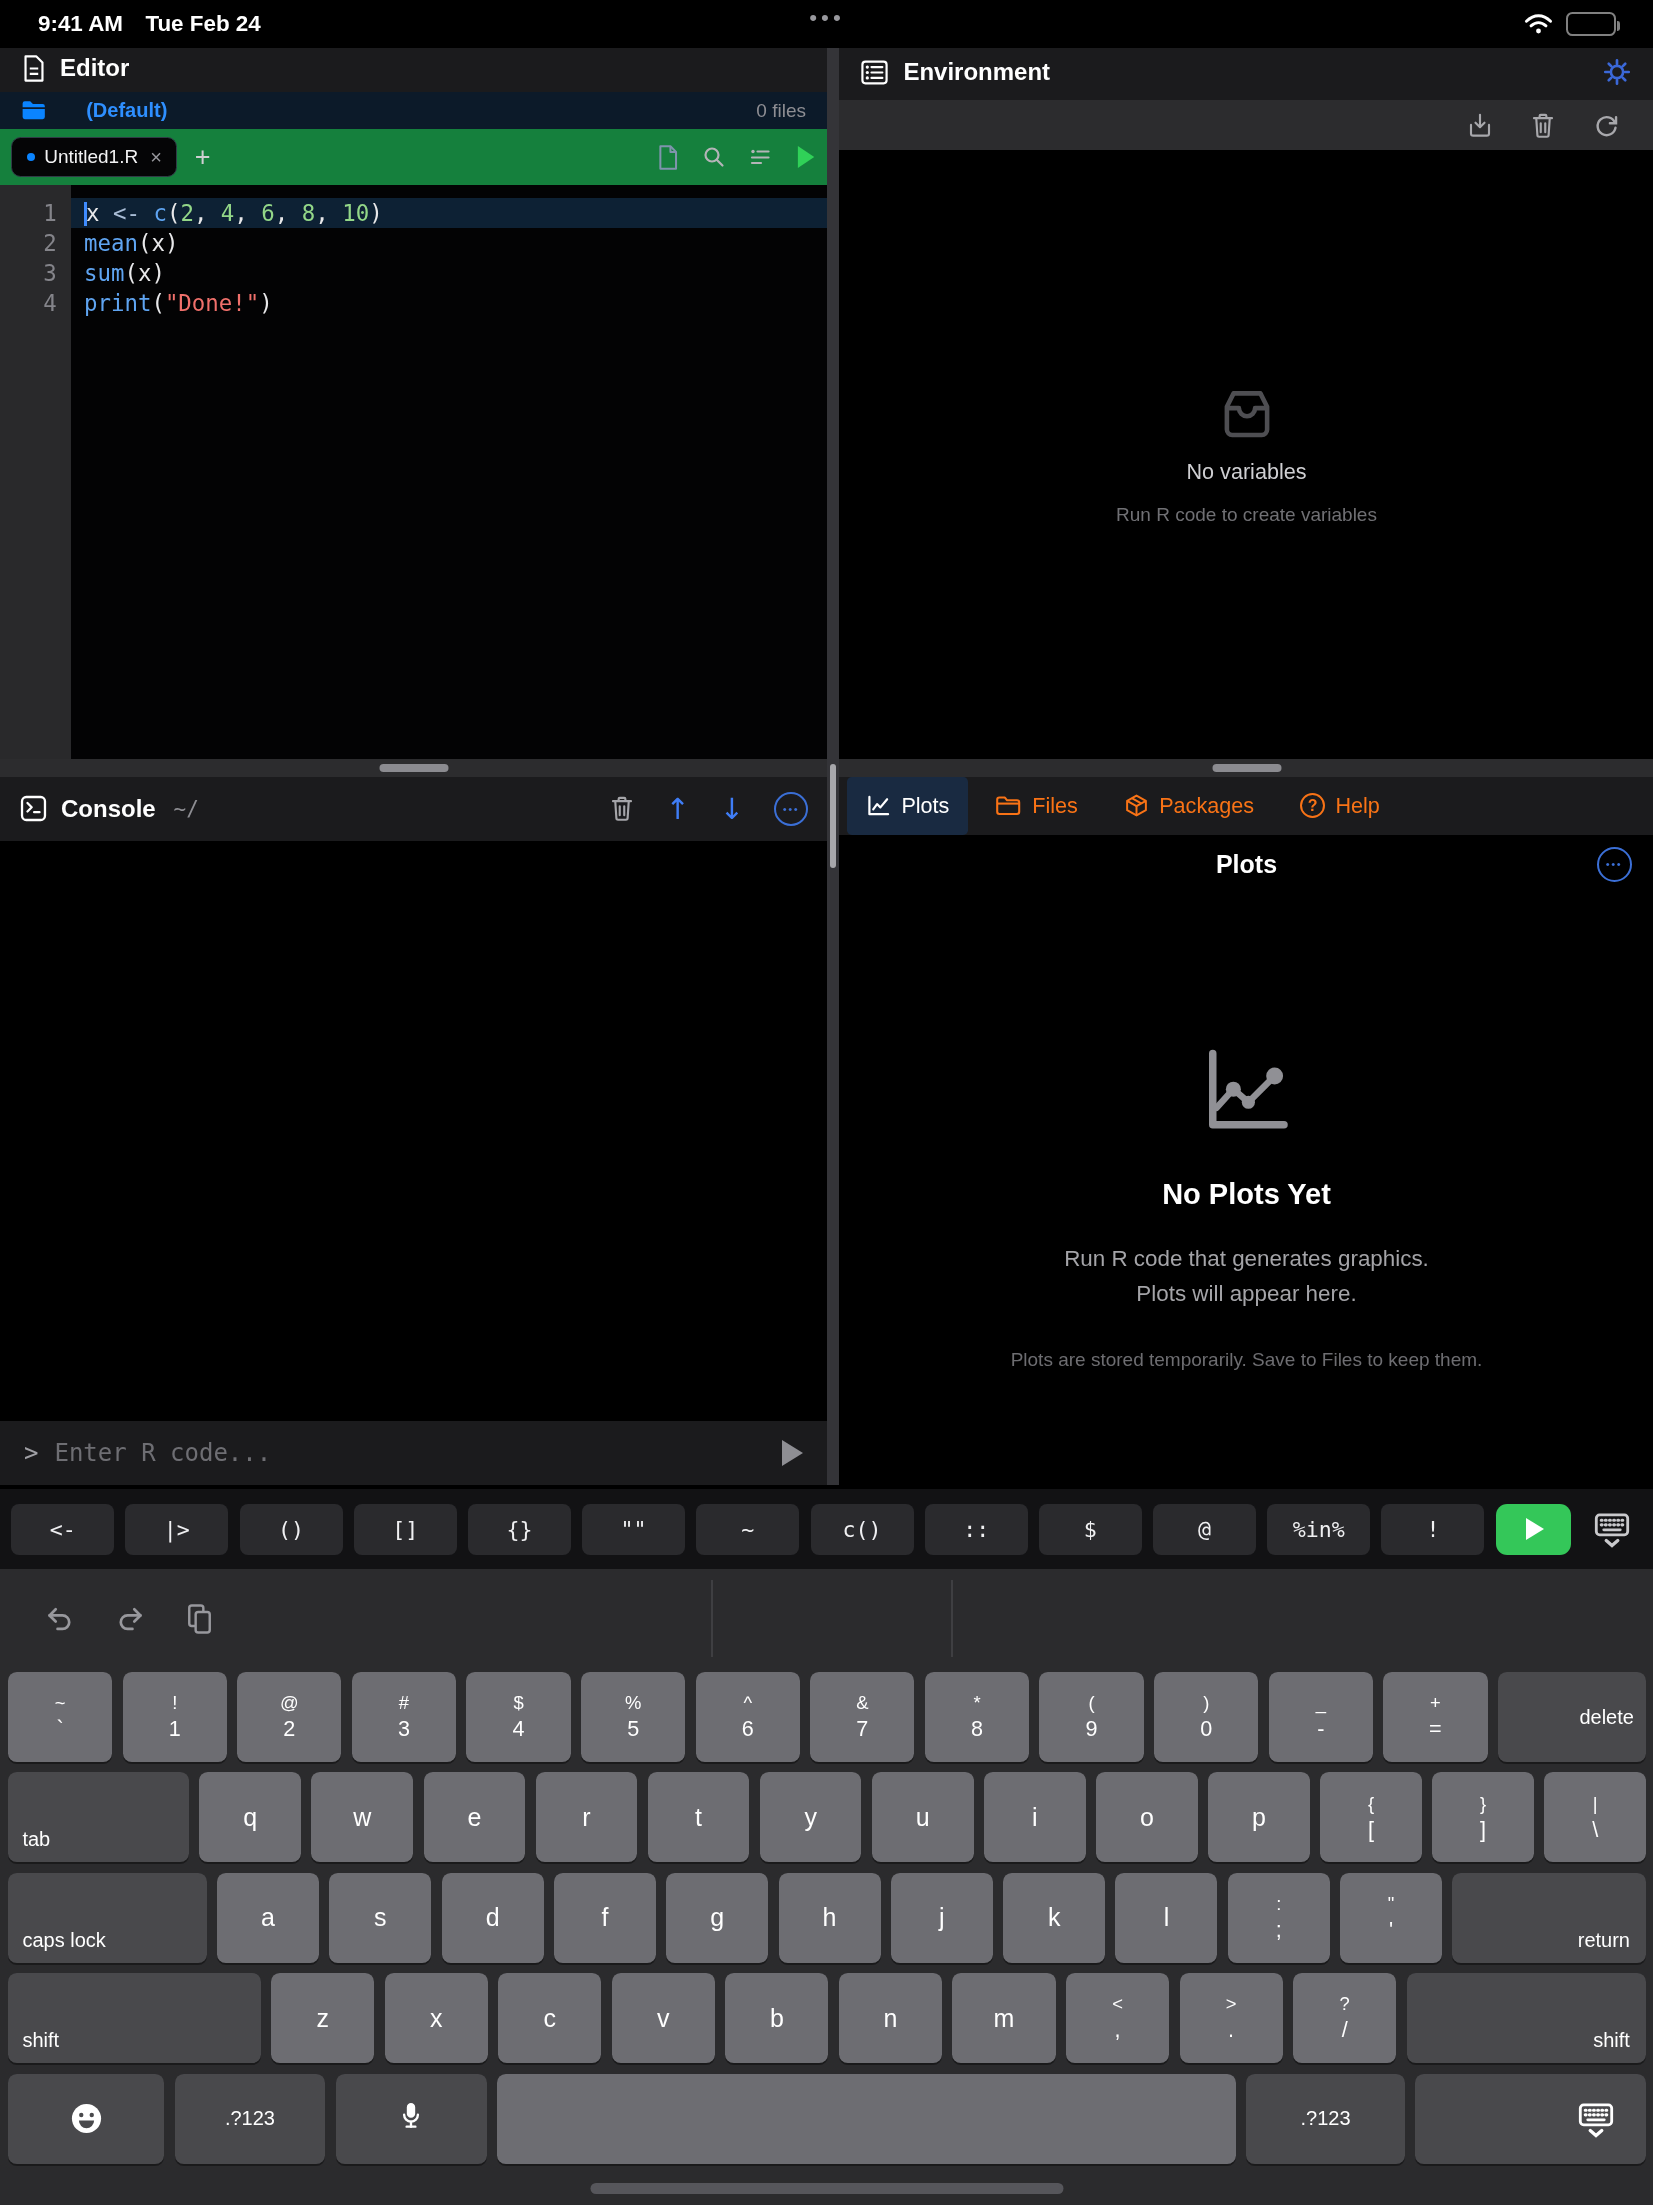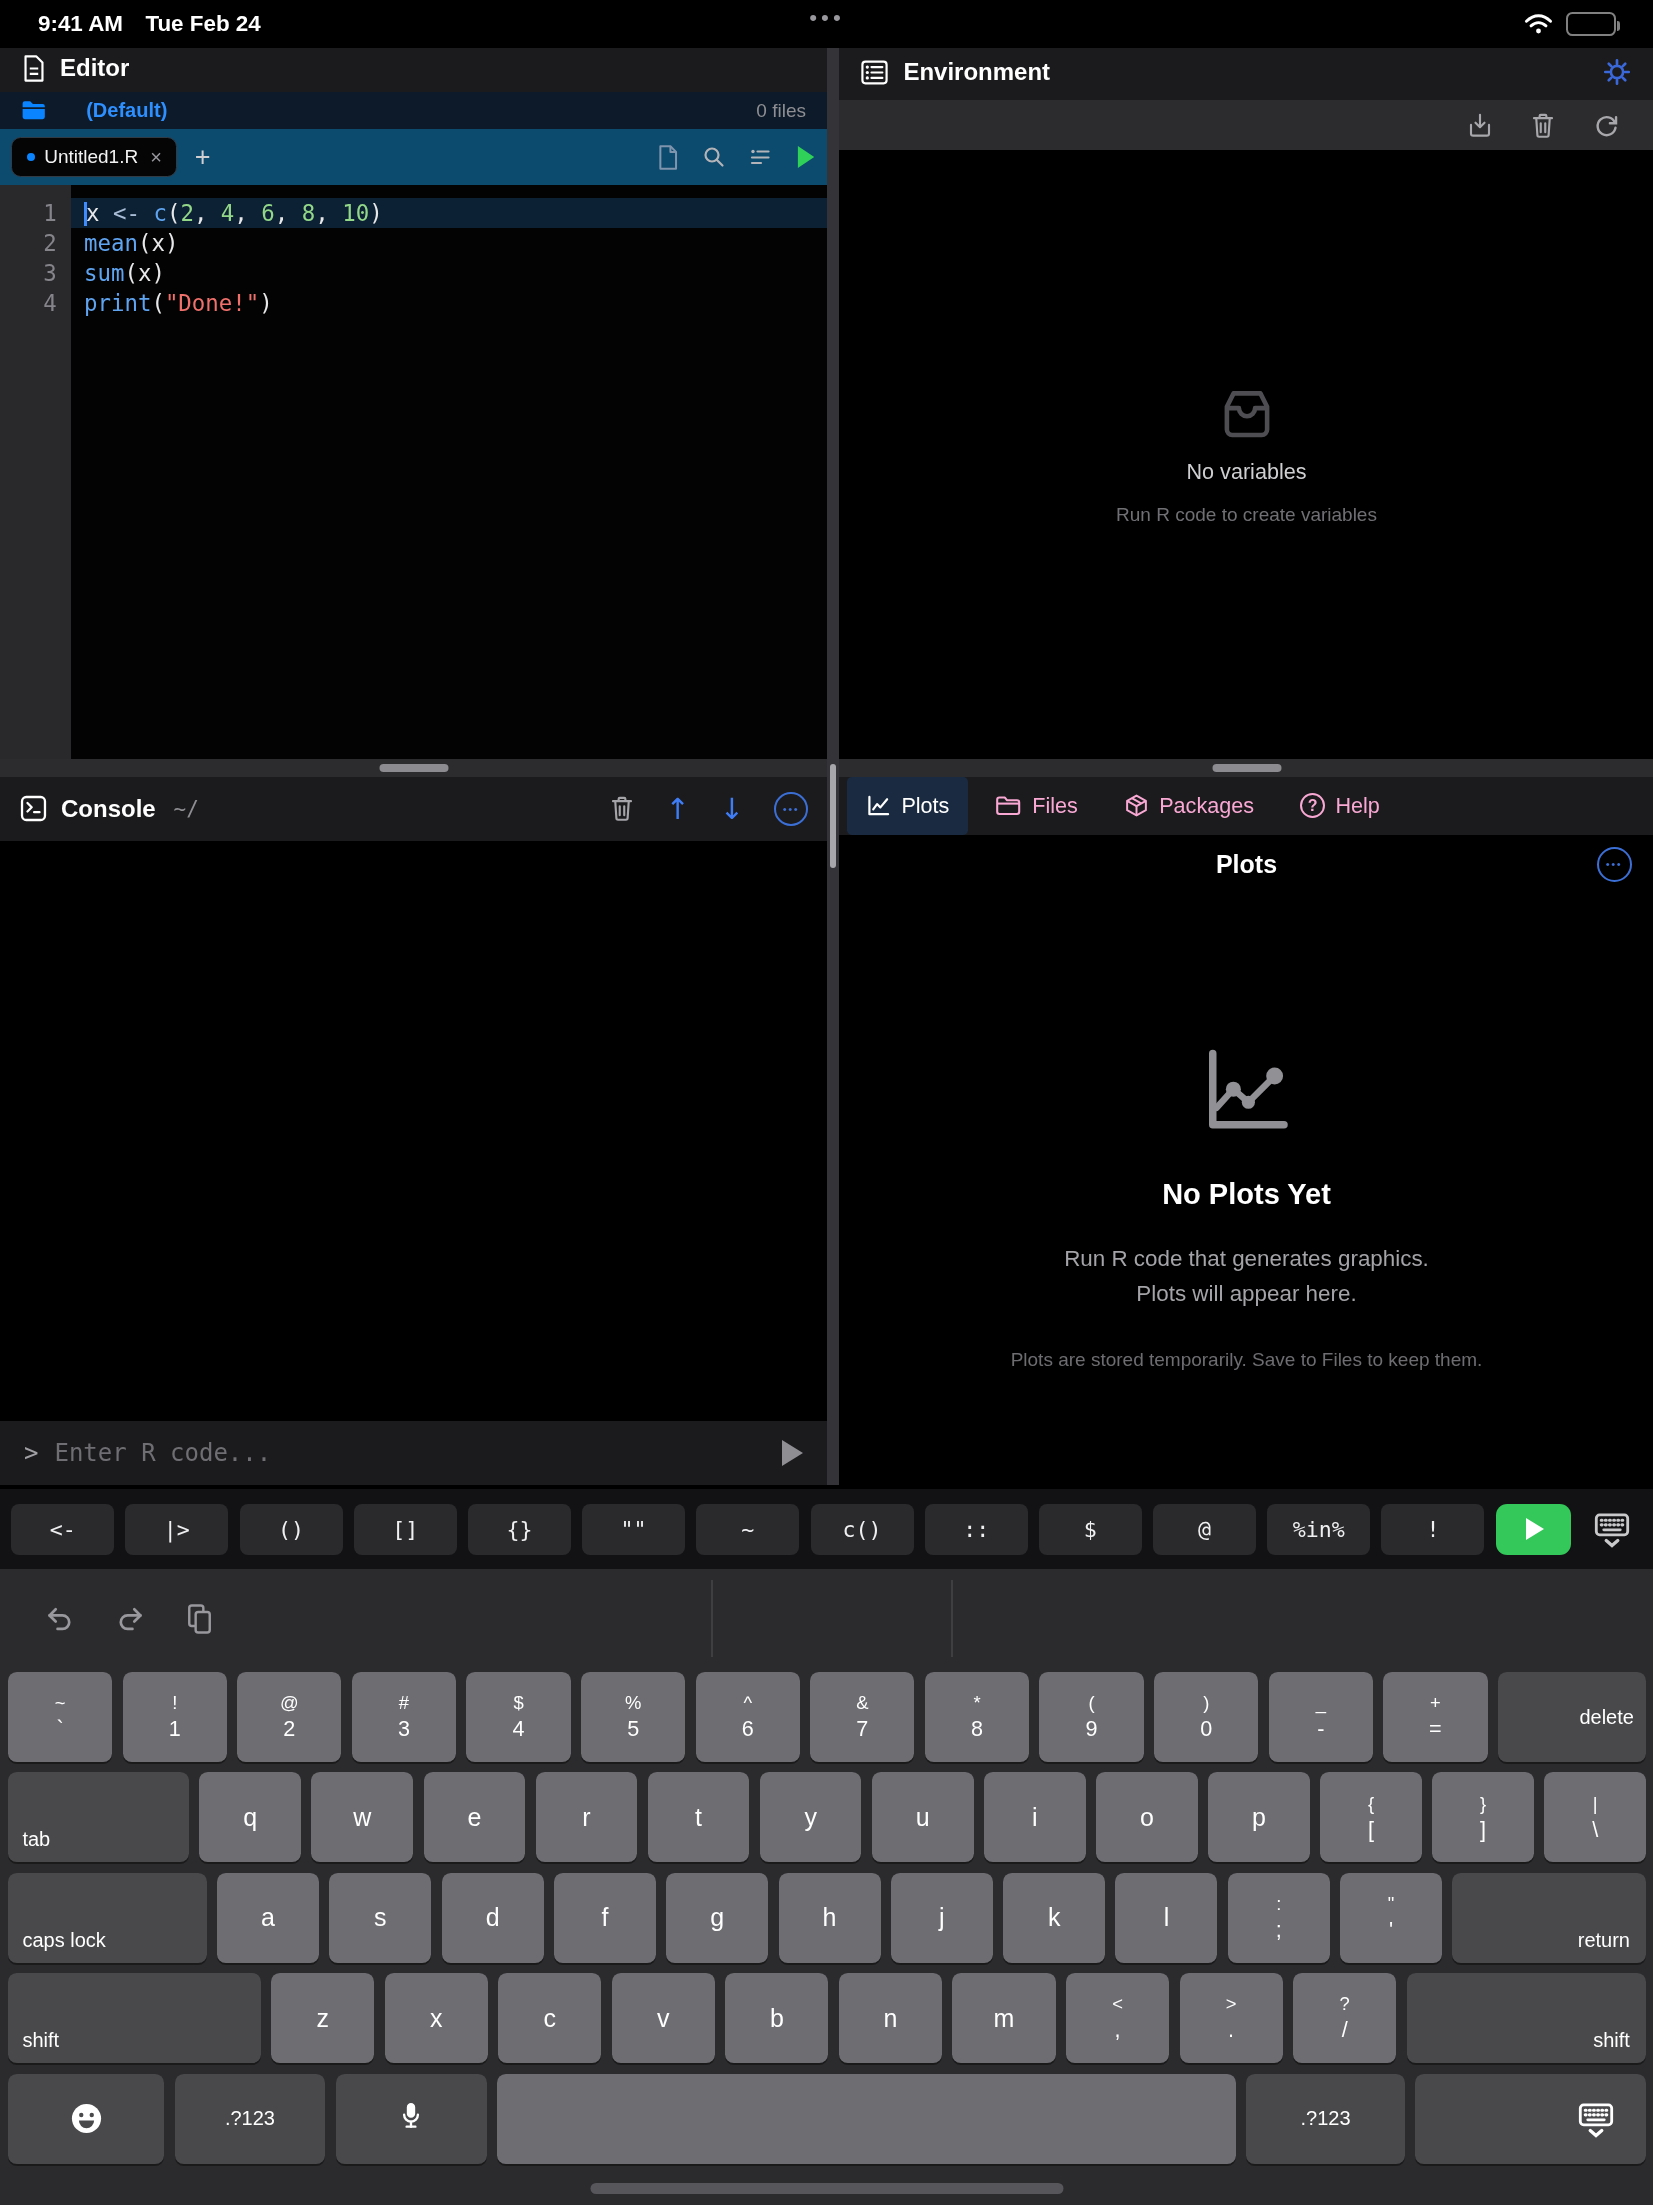--- a/index.html
+++ b/index.html
@@ -32,21 +32,21 @@
   
   .pane-header { background:#1b1b1d; display:flex; align-items:center; }
   .editor-header { height:48px; padding:0 21px; gap:13px; }
   .pane-title { font-size:24px; font-weight:700; }
 
   .default-bar { height:37px; background:#0c1a29; display:flex; align-items:center;
     padding:0 21px; gap:11.2px; }
   .default-name { color:#2e8fff; font-size:20px; font-weight:700;margin-left:28px; }
   .files-count { margin-left:auto; color:#8e8e93; font-size:19px; }
 
-  .tab-bar { height:56px; background:#0c4a6e; display:flex; align-items:center; padding:0 11.2px; }
+  .tab-bar { height:56px; background:#15803d; display:flex; align-items:center; padding:0 11.2px; }
   .file-tab { height:40px; background:#050506; border:1.2px solid #313b46; border-radius:9.6px;
     display:flex; align-items:center; padding:0 14.4px; gap:8.8px; }
   .mod-dot { width:8.8px; height:8.8px; border-radius:50%; background:#0a84ff; }
   .tab-name { font-size:19px; color:#f3f3f4; }
   .tab-close { font-size:20px; color:#98989d; margin-left:3.2px; }
   .tab-add { font-size:27px; color:#cfcfd2; margin-left:17.6px; font-weight:300; }
   .tab-actions { margin-left:auto; display:flex; align-items:center; gap:22.4px; }
 
   
   .code-area { height:574px; position:relative; background:#030304; padding-top:13px;
@@ -89,21 +89,21 @@
   .env-gear { margin-left:auto; color:#3b68d8; }
   .env-toolbar { height:50px; background:#2c2c2e; display:flex; align-items:center;
     justify-content:flex-end; gap:37px; padding-right:34px; color:#a8a8ac; }
   .env-body { height:609px; background:#000; display:flex; align-items:center; justify-content:center; }
   .empty-state { display:flex; flex-direction:column; align-items:center; }
   .empty-title { font-size:21.6px; color:#cfcfd2; margin-top:16px; }
   .empty-caption { font-size:19px; color:#707074; margin-top:19px; }
 
   .panel-tabs { height:58px; background:#1b1b1d; display:flex; align-items:stretch;
     padding:0 8px; gap:8px; }
-  .ptab { display:flex; align-items:center; gap:10.4px; padding:0 19px; color:#f9a8d4;
+  .ptab { display:flex; align-items:center; gap:10.4px; padding:0 19px; color:#f97316;
     font-size:21.6px; border-radius:4.8px; }
   .ptab.active { background:#192a41; color:#fff; }
   .help-glyph { width:25px; height:25px; border-radius:50%; border:2px solid currentColor;
     display:flex; align-items:center; justify-content:center; font-size:16px; font-weight:700; }
 
   .plots-header { height:59px; position:relative; display:flex; align-items:center; justify-content:center; }
   .plots-title { font-size:25px; font-weight:700; }
   .plots-more { position:absolute; right:22.4px; top:12px; width:35px; height:35px;
     border-width:2.4px; }
   .plots-body { flex:1; display:flex; flex-direction:column; align-items:center; padding-top:152px; }

